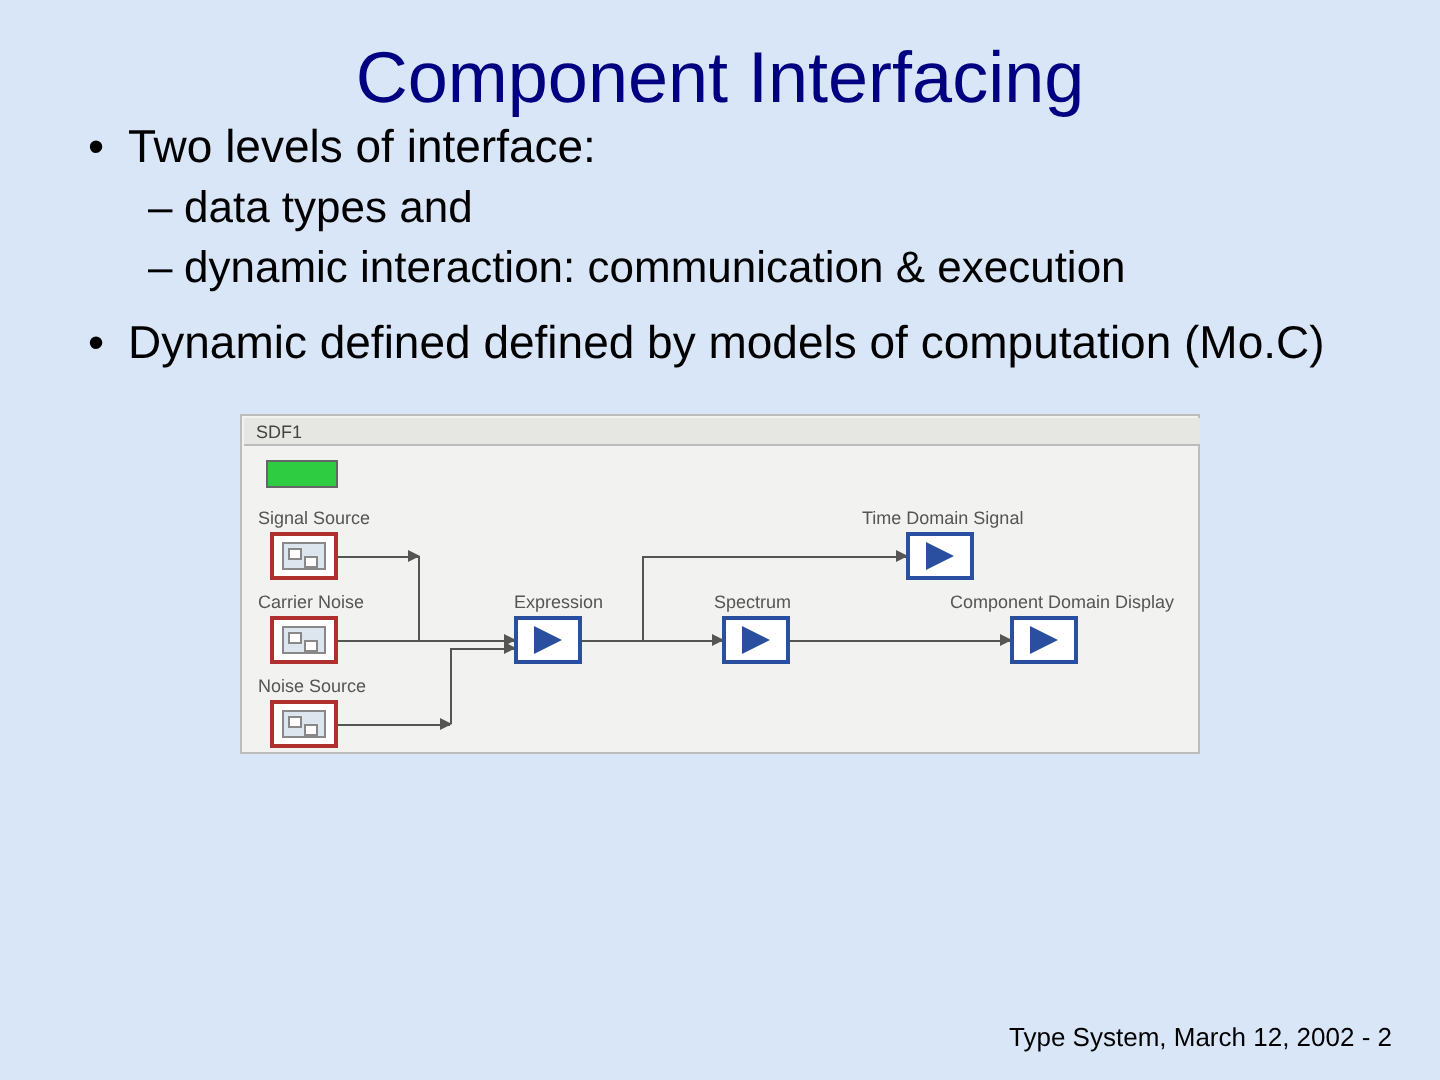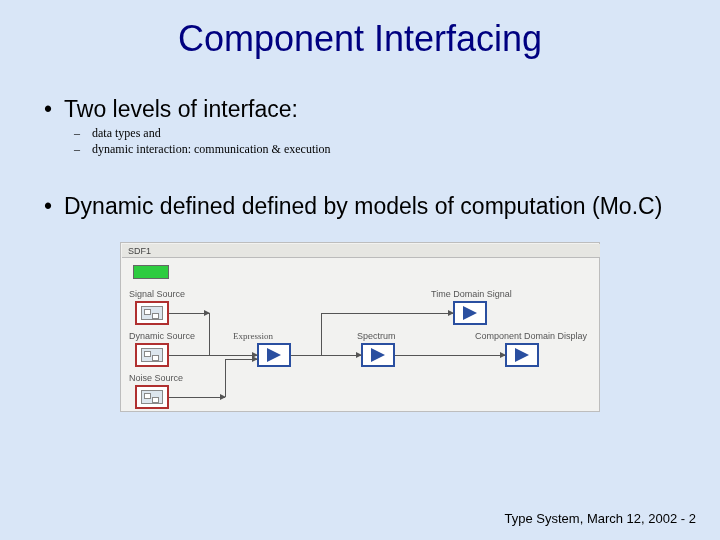--- a/index.html
+++ b/index.html
@@ -22,40 +22,38 @@
   }
   .bullets {
     list-style: none;
   }
   .bullets > li {
     font-size: 23px;
     color: #000;
     margin-bottom: 4px;
     padding-left: 24px;
     position: relative;
-    margin-top: 36px;
   }
   .bullets > li::before {
     content: "•";
     position: absolute;
     left: 4px;
     top: 0;
   }
   .sublist {
     list-style: none;
     margin-top: 2px;
     margin-bottom: 10px;
   }
   .sublist > li {
-    font-size: 12px;
+    font-size: 22px;
     color: #000;
     padding-left: 28px;
     position: relative;
     line-height: 1.35;
-    font-family: Liberation Serif, serif;
   }
   .sublist > li::before {
     content: "–";
     position: absolute;
     left: 10px;
   }
   .diagram-wrap {
     margin: 22px auto 0 auto;
     width: 480px;
     height: 170px;
@@ -166,31 +164,31 @@
 
   <div class="diagram-wrap">
     <div class="dg-toolbar">SDF1</div>
     <div class="dg-greenbox"></div>
 
     <div class="dg-label" style="left:8px; top:46px;">Signal Source</div>
     <div class="dg-block" style="left:14px; top:58px;">
         <div class="ic-pane"></div>
       </div>
 
-    <div class="dg-label" style="left:8px; top:88px;">Dynamic Source</div>
+    <div class="dg-label" style="left:8px; top:88px;">Carrier Noise</div>
     <div class="dg-block" style="left:14px; top:100px;">
         <div class="ic-pane"></div>
       </div>
 
     <div class="dg-label" style="left:8px; top:130px;">Noise Source</div>
     <div class="dg-block" style="left:14px; top:142px;">
         <div class="ic-pane"></div>
       </div>
 
-    <div class="dg-label" style="left:112px; top:88px;font-family:Liberation Serif, serif;">Expression</div>
+    <div class="dg-label" style="left:136px; top:88px;">Expression</div>
     <div class="dg-block blue" style="left:136px; top:100px;">
         <div class="ic-tri"></div>
       </div>
 
     <div class="dg-label" style="left:236px; top:88px;">Spectrum</div>
     <div class="dg-block blue" style="left:240px; top:100px;">
         <div class="ic-tri"></div>
       </div>
 
     <div class="dg-label" style="left:310px; top:46px;">Time Domain Signal</div>

